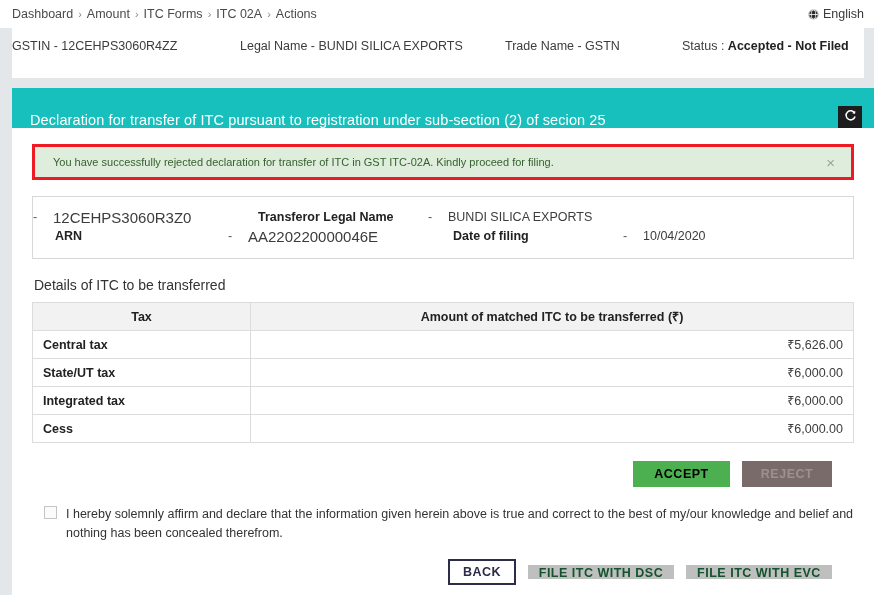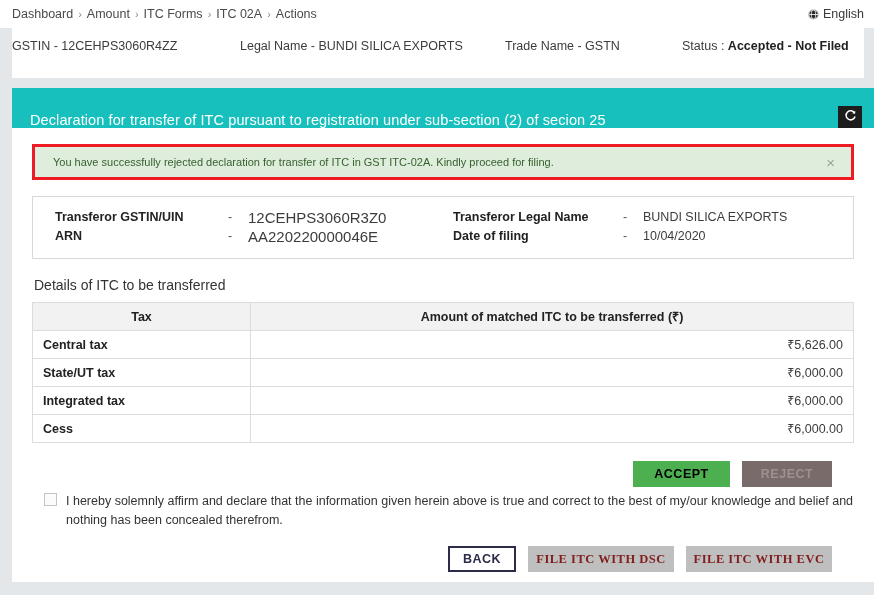--- a/index.html
+++ b/index.html
@@ -264,21 +264,21 @@
     width: 90px;
     height: 26px;
     margin-left: 12px;
     cursor: default;
   }
 
   
   .declare {
     display: flex;
     align-items: flex-start;
-    margin-top: 5px;
+    margin-top: 18px;
     padding-left: 12px;
   }
   .chk {
     width: 13px;
     height: 13px;
     border: 1px solid #c4c4c4;
     background: #fbfbfb;
     margin-right: 9px;
     margin-top: 1px;
     flex: 0 0 auto;
@@ -302,24 +302,23 @@
   }
   .btn-back {
     background: #ffffff;
     color: #2b2b4a;
     border: 2px solid #2b2b4a;
     width: 68px;
     height: 26px;
   }
   .btn-dsc, .btn-evc {
     background: #bfbfbf;
-    color: #7f1d1d;
-    height: 26px;
+    color: #14532d;
+    height: 14px;
     cursor: default;
-    font-family: Liberation Serif, serif;
   }
   .btn-dsc { width: 146px; margin-left: 12px; }
   .btn-evc { width: 146px; margin-left: 12px; }
 </style>
 </head>
 <body>
 
 <div class="page">
 
   <div class="topbar">
@@ -374,21 +373,20 @@
 
   <div class="content">
 
     <div class="alert">
       <span class="alert-text">You have successfully rejected declaration for transfer of ITC in GST ITC-02A. Kindly proceed for filing.</span>
       <button class="alert-close">×</button>
     </div>
 
     <div class="tbox">
       <div class="trow">
-        <div class="t-label">Transferor GSTIN/UIN</div>
         <div class="t-dash">-</div>
         <div class="t-value">12CEHPS3060R3Z0</div>
         <div class="t-label2">Transferor Legal Name</div>
         <div class="t-dash">-</div>
         <div class="t-value2">BUNDI SILICA EXPORTS</div>
       </div>
       <div class="trow">
         <div class="t-label">ARN</div>
         <div class="t-dash">-</div>
         <div class="t-value">AA220220000046E</div>

